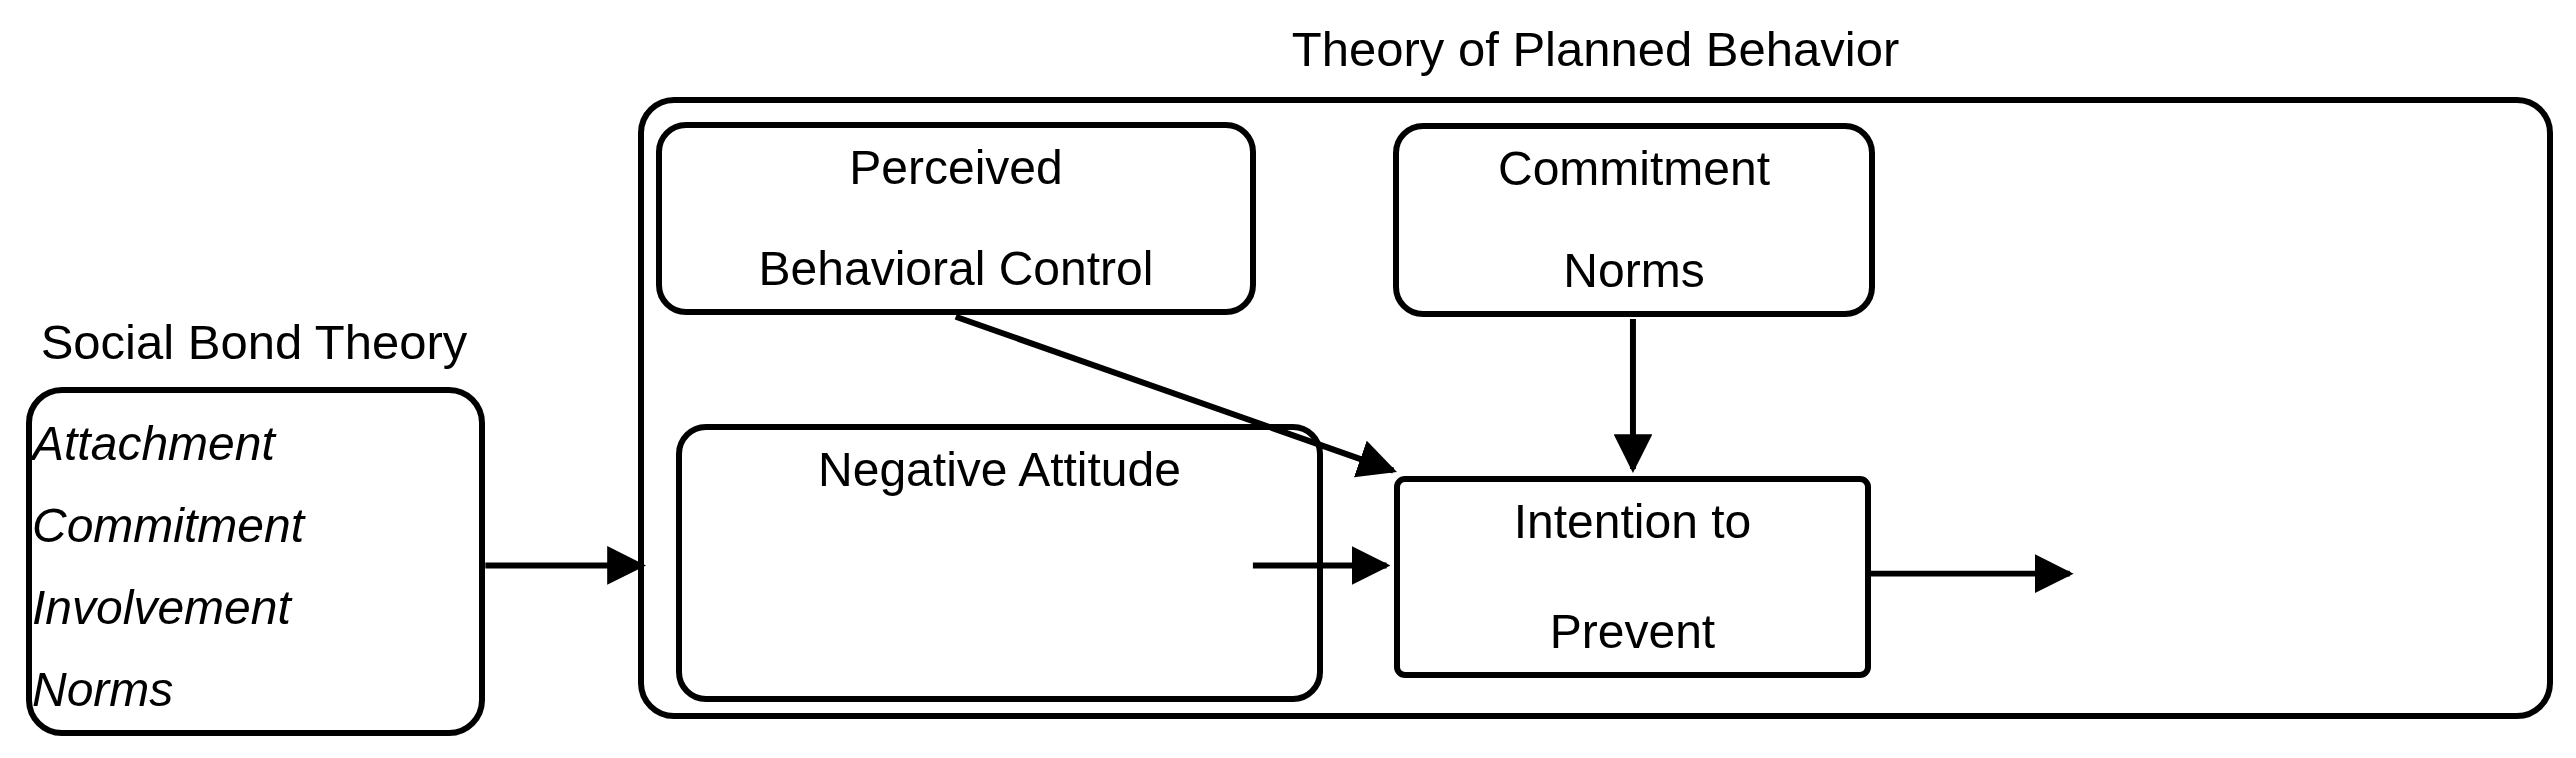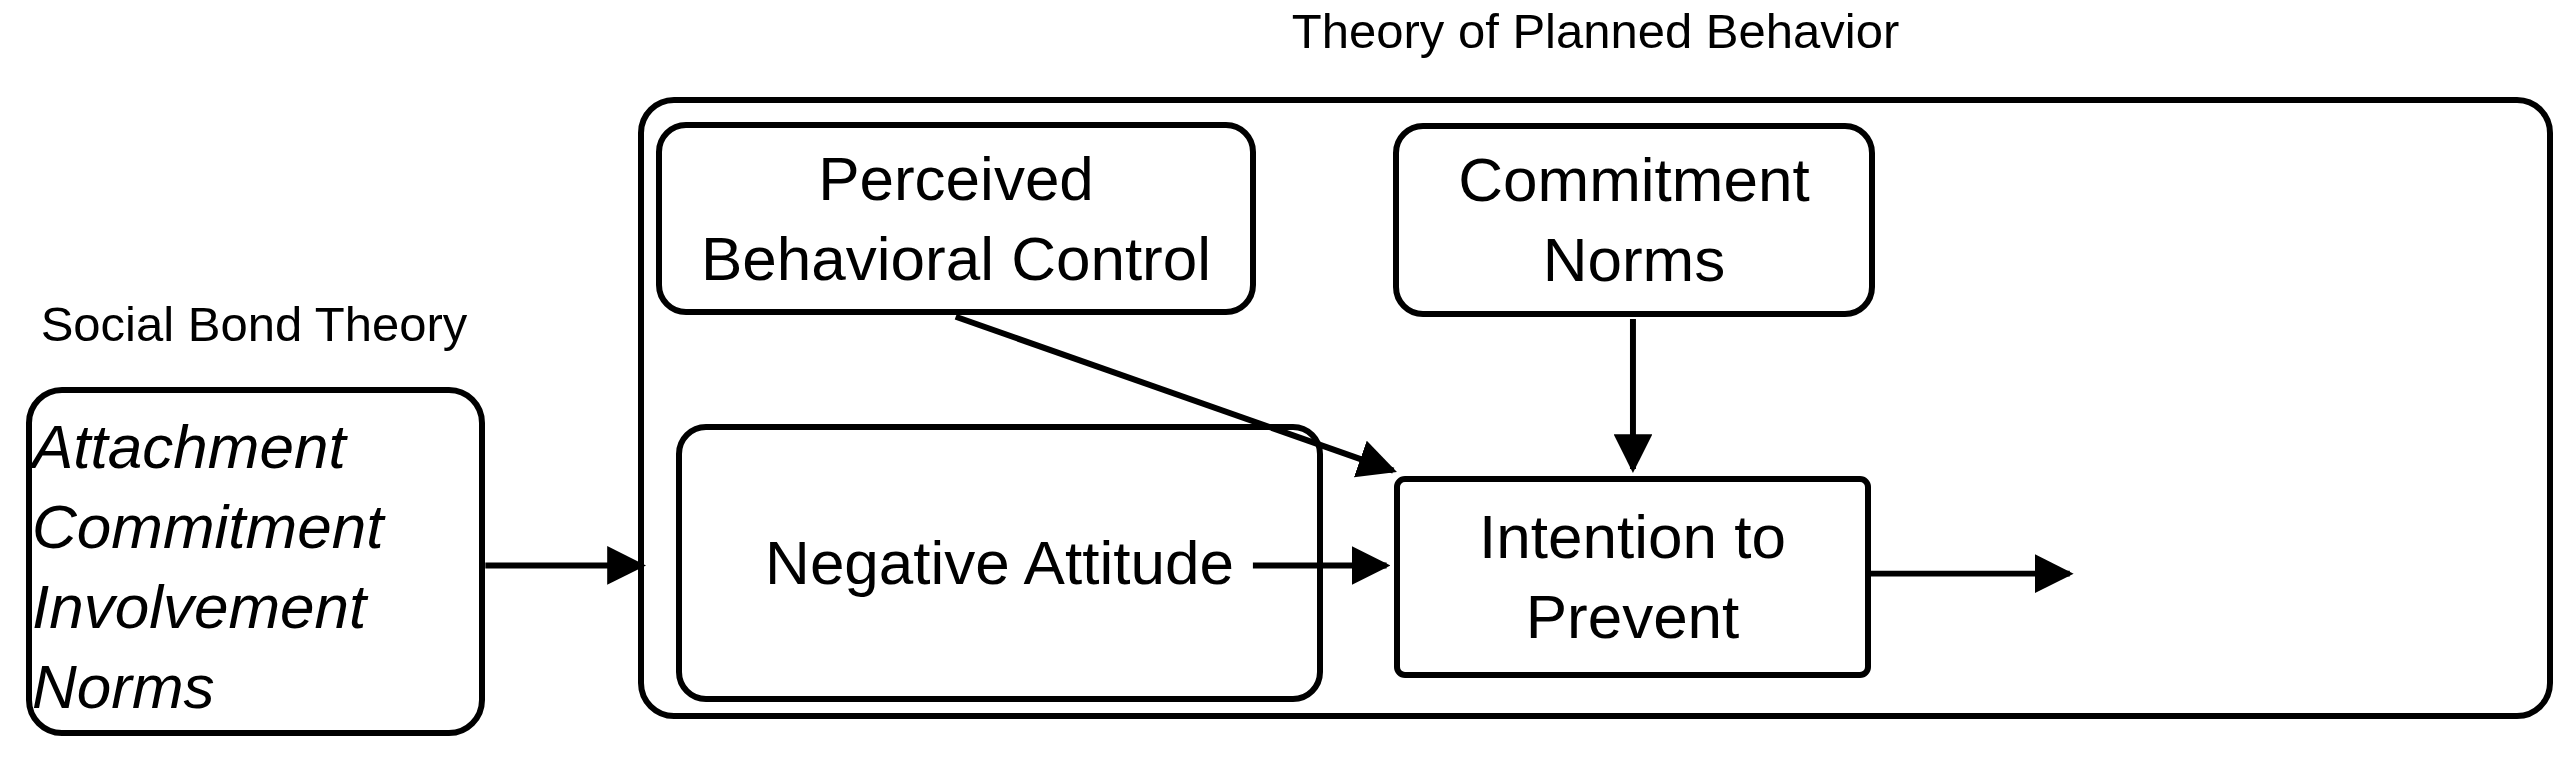--- a/index.html
+++ b/index.html
@@ -15,39 +15,40 @@
     font-family: "Liberation Sans", sans-serif;
     color: #000000;
     overflow: hidden;
   }
   .group-title {
     position: absolute;
     text-align: center;
     font-size: 49px;
     line-height: 1.15;
     white-space: nowrap;
+    margin-top: 18px;
   }
   .outer-frame {
     position: absolute;
     border: 6px solid #000000;
     border-radius: 36px;
     background: transparent;
     box-sizing: border-box;
   }
   .node {
     position: absolute;
     border: 6px solid #000000;
     border-radius: 30px;
     background: #ffffff;
     box-sizing: border-box;
     display: flex;
     flex-direction: column;
-    justify-content: center;
+    justify-content: space-between;
     align-items: center;
-    font-size: 62px;
+    font-size: 48px;
     line-height: 80px;
     text-align: center;
   }
   .node span { display: block; }
   .node.left-aligned {
     align-items: flex-start;
     text-align: left;
     padding-top: 10.5px;
     font-style: italic;
   }

